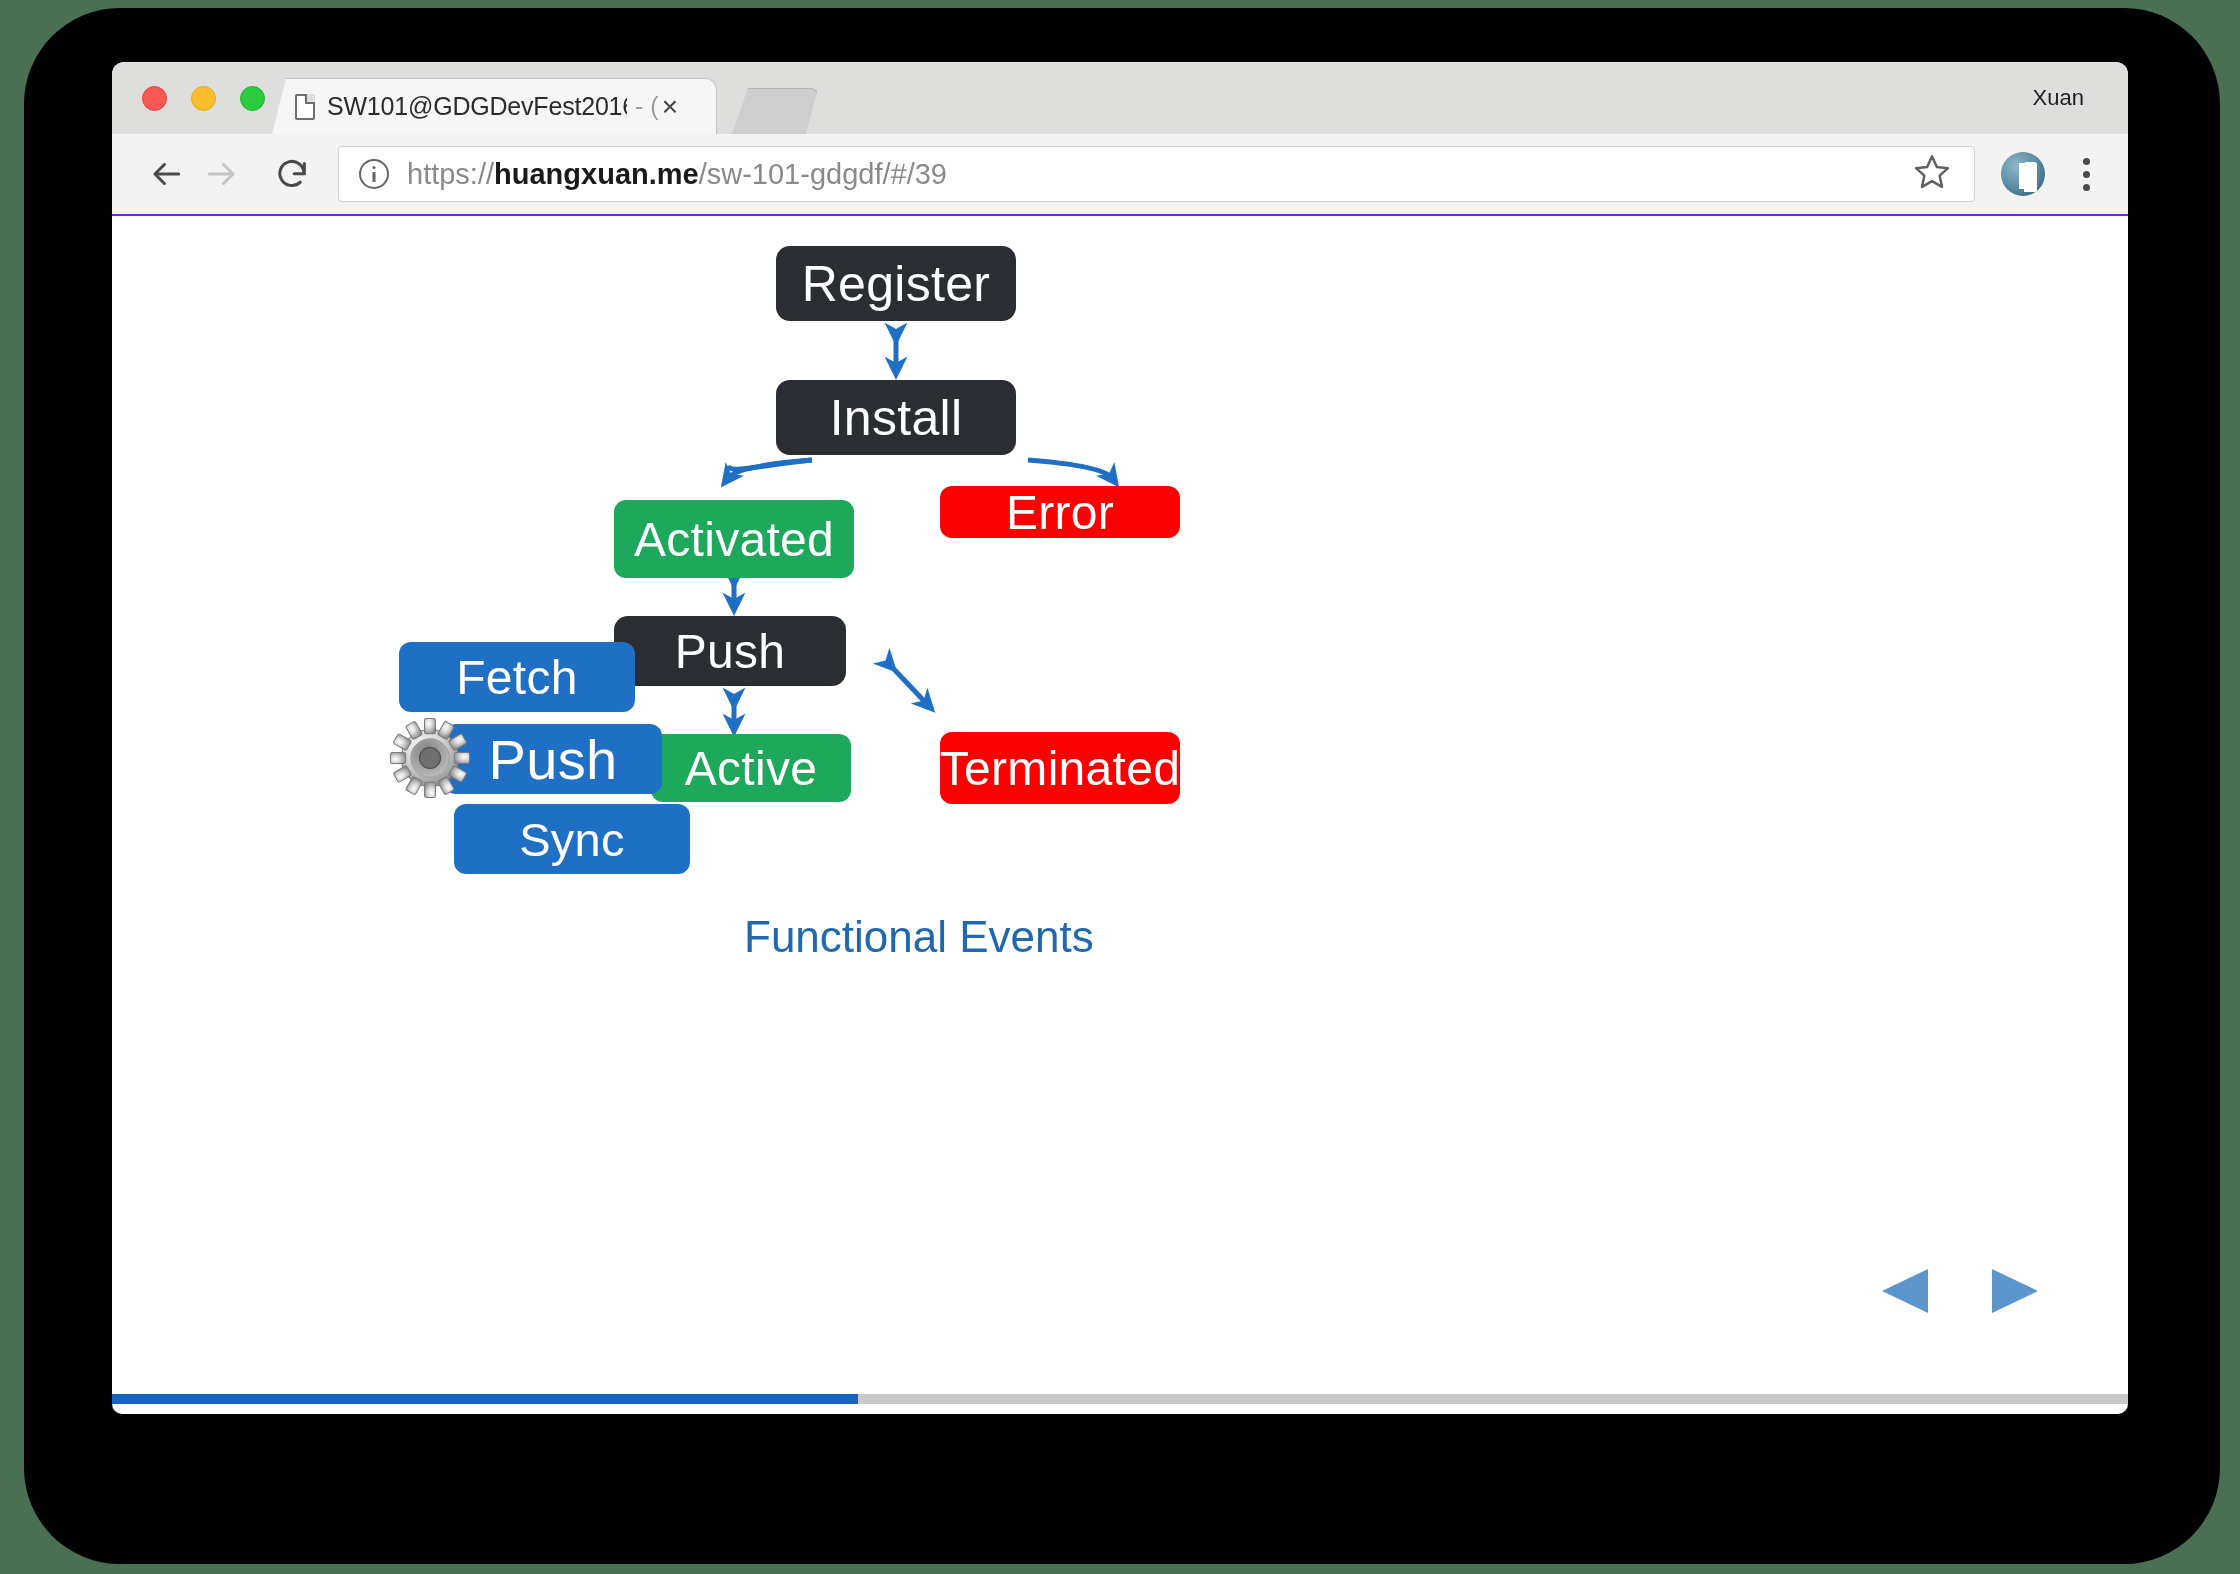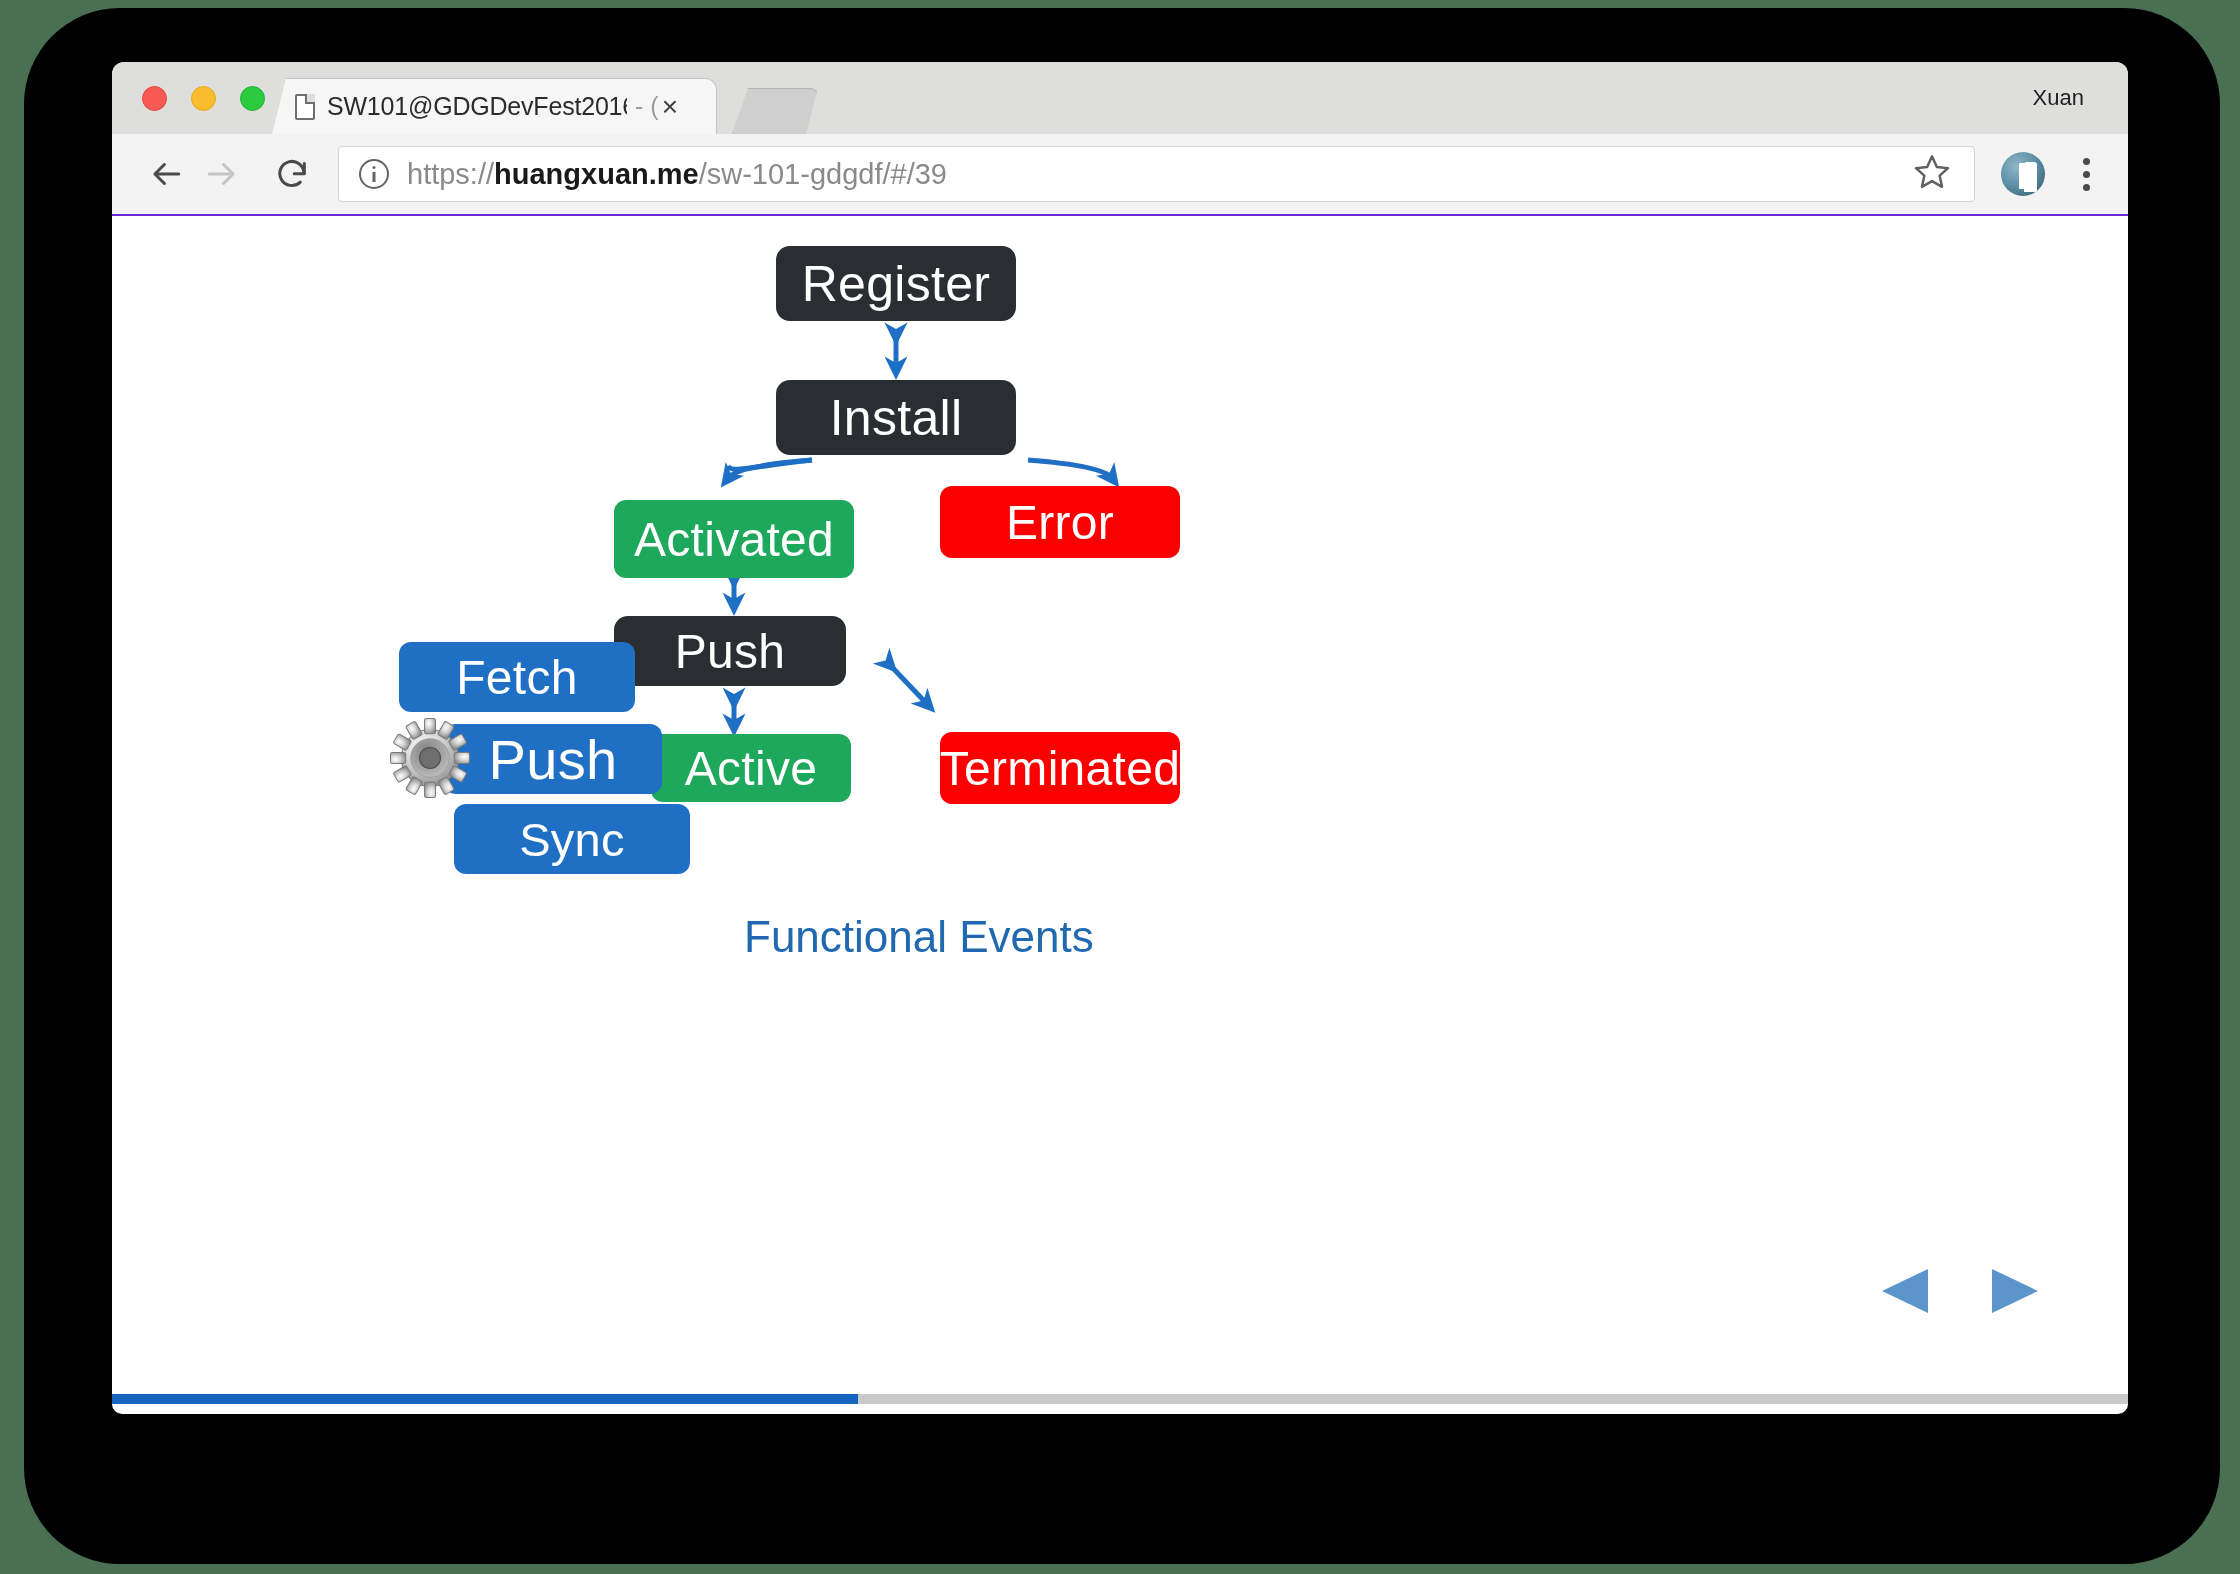--- a/index.html
+++ b/index.html
@@ -271,21 +271,21 @@
     letter-spacing: 0.3px;
   }
   .node.dark  { background: #2a2e32; border-radius: 14px; }
   .node.green { background: #1da85b; }
   .node.red   { background: #fa0000; }
   .node.blue  { background: #1f6fc4; }
 
   #node-register  { left: 664px;  top: 30px;  width: 240px; height: 75px; font-size: 50px; }
   #node-install   { left: 664px;  top: 164px; width: 240px; height: 75px; font-size: 50px; }
   #node-activated { left: 502px;  top: 284px; width: 240px; height: 78px; font-size: 48px; }
-  #node-error     { left: 828px;  top: 270px; width: 240px; height: 72px; font-size: 48px; }
+  #node-error     { left: 828px;  top: 270px; width: 240px; height: 52px; font-size: 48px; }
   #node-idle      { left: 502px;  top: 400px; width: 232px; height: 70px; font-size: 48px; }
   #node-active    { left: 539px;  top: 518px; width: 200px; height: 68px; font-size: 48px; }
   #node-terminated{ left: 828px;  top: 516px; width: 240px; height: 72px; font-size: 48px; }
 
   #node-fetch { left: 287px; top: 426px; width: 236px; height: 70px; font-size: 48px; }
   #node-push  { left: 332px; top: 508px; width: 218px; height: 70px; font-size: 56px; }
   #node-sync  { left: 342px; top: 588px; width: 236px; height: 70px; font-size: 47px; }
 
   #gear-icon {
     position: absolute;

